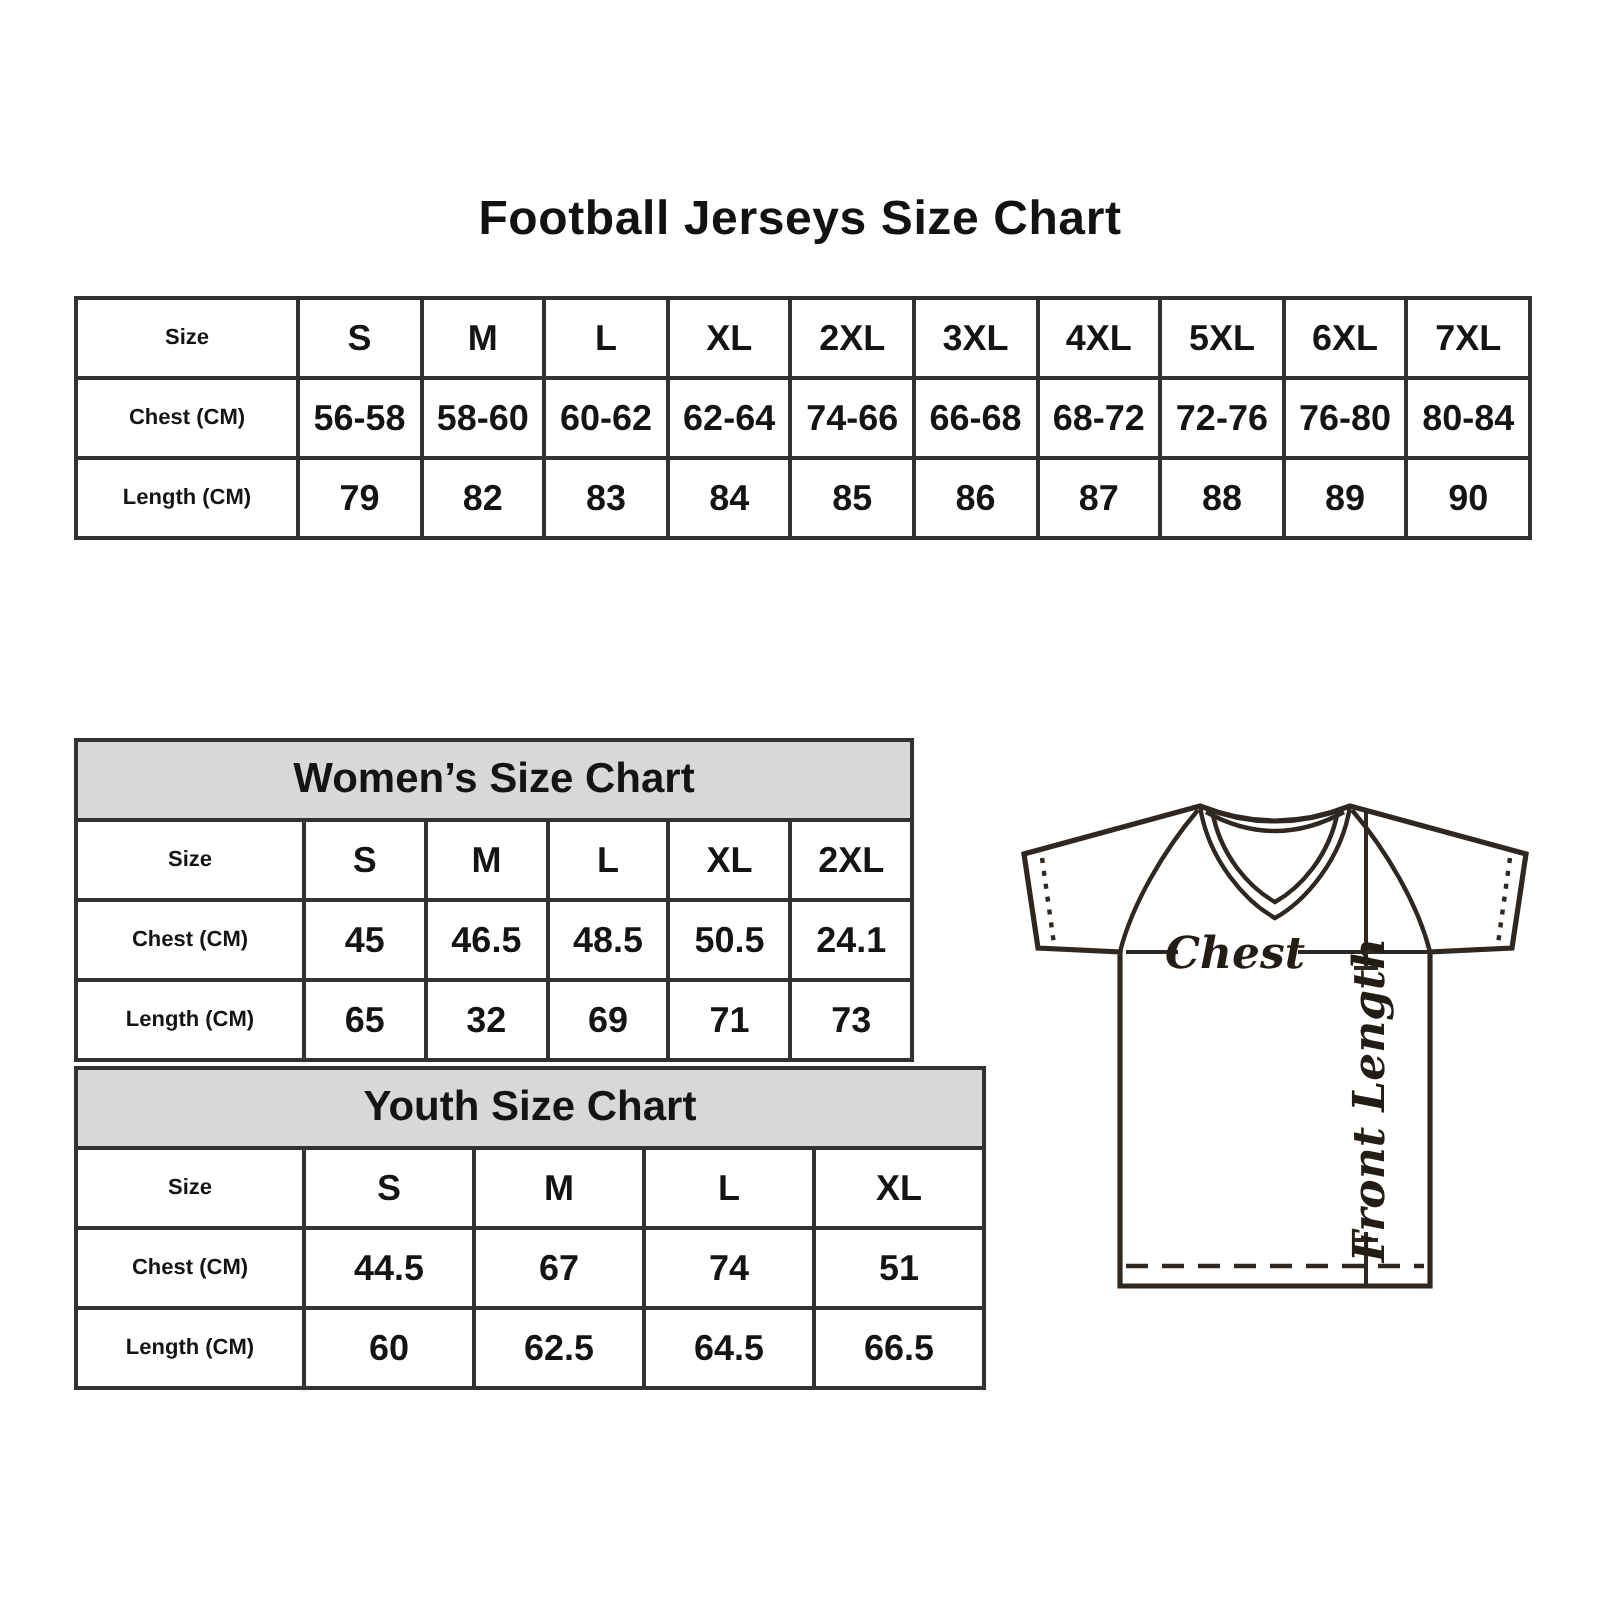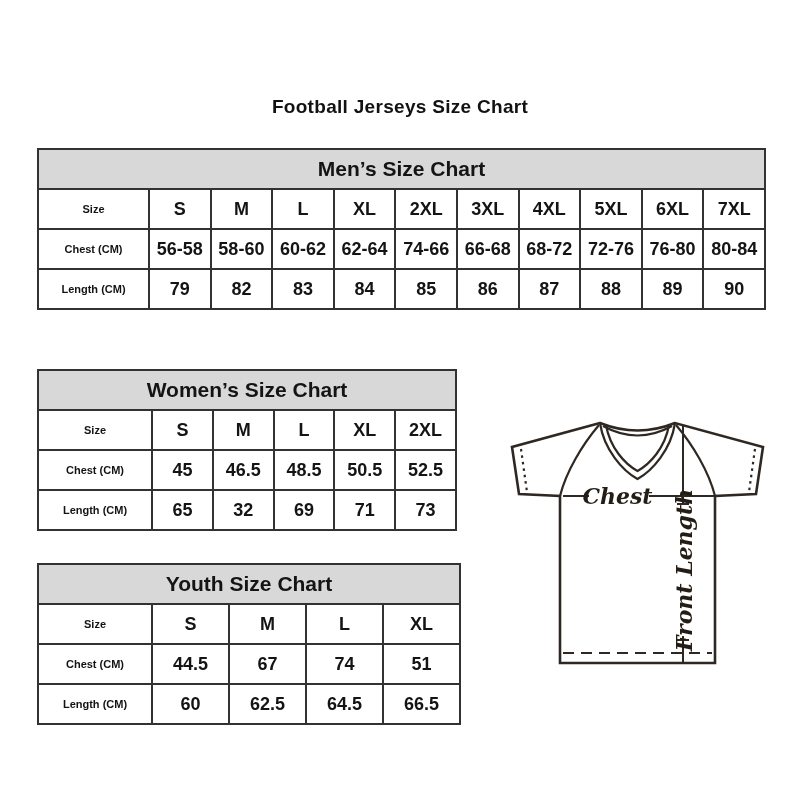--- a/index.html
+++ b/index.html
@@ -7,28 +7,28 @@
     width:800px;height:800px;
     font-family:"Liberation Sans",sans-serif;
     color:#141414;
     position:relative;
   }
   .page{position:relative;width:800px;height:800px;overflow:hidden;background:#fff;}
 
   .page-title{
     position:absolute;left:0;top:96px;width:100%;
     margin:0;text-align:center;
-    font-size:19px;font-weight:bold;color:#121212;
+    font-size:24px;font-weight:bold;color:#121212;
     letter-spacing:.3px;
   }
 
   .tbl{position:absolute;}
   #table-men{left:37px;top:148px;width:729px;}
   #table-women{left:37px;top:369px;width:420px;}
-  #table-youth{left:37px;top:563px;width:424px;}
+  #table-youth{left:37px;top:533px;width:456px;}
 
   table.size-table{
     width:100%;border-collapse:collapse;table-layout:fixed;
     background:#fff;
   }
   table.size-table td{
     border:2px solid #323232;
     text-align:center;vertical-align:middle;
     font-weight:bold;font-size:18px;color:#141414;
     height:38px;padding:0;overflow:hidden;white-space:nowrap;
@@ -36,21 +36,21 @@
   table.size-table td.title-cell{
     background:#d8d8d8;
     font-size:21px;height:38px;
   }
   table.size-table td.label-cell{font-size:11px;}
   #table-men col.label-col{width:111px;}
   #table-women col.label-col{width:114px;}
   #table-youth col.label-col{width:114px;}
 
   figure.jersey{
-    position:absolute;left:503px;top:412px;width:270px;height:260px;margin:0;
+    position:absolute;left:503px;top:392px;width:270px;height:260px;margin:0;
   }
   .jersey svg{display:block;width:270px;height:260px;}
   .jersey .line{stroke:#2f2822;fill:none;}
   .jersey .outline{stroke-width:2.6;}
   .jersey .detail{stroke-width:2.2;}
   .jersey .dim{stroke-width:2;}
   .jersey text{
     font-family:"DejaVu Serif","Liberation Serif",serif;
     font-style:italic;font-weight:bold;
     fill:#241d15;font-size:22px;
@@ -72,23 +72,20 @@
           <col>
           <col>
           <col>
           <col>
           <col>
           <col>
           <col>
           <col>
         </colgroup>
         <tbody>
-          <tr>
-            <td colspan="11" class="title-cell">Men’s Size Chart</td>
-          </tr>
           <tr>
             <td class="label-cell">Size</td>
             <td>S</td>
             <td>M</td>
             <td>L</td>
             <td>XL</td>
             <td>2XL</td>
             <td>3XL</td>
             <td>4XL</td>
             <td>5XL</td>
@@ -146,21 +143,21 @@
             <td>L</td>
             <td>XL</td>
             <td>2XL</td>
           </tr>
           <tr>
             <td class="label-cell">Chest (CM)</td>
             <td>45</td>
             <td>46.5</td>
             <td>48.5</td>
             <td>50.5</td>
-            <td>52.5</td>
+            <td>24.1</td>
           </tr>
           <tr>
             <td class="label-cell">Length (CM)</td>
             <td>65</td>
             <td>32</td>
             <td>69</td>
             <td>71</td>
             <td>73</td>
           </tr>
         </tbody>

